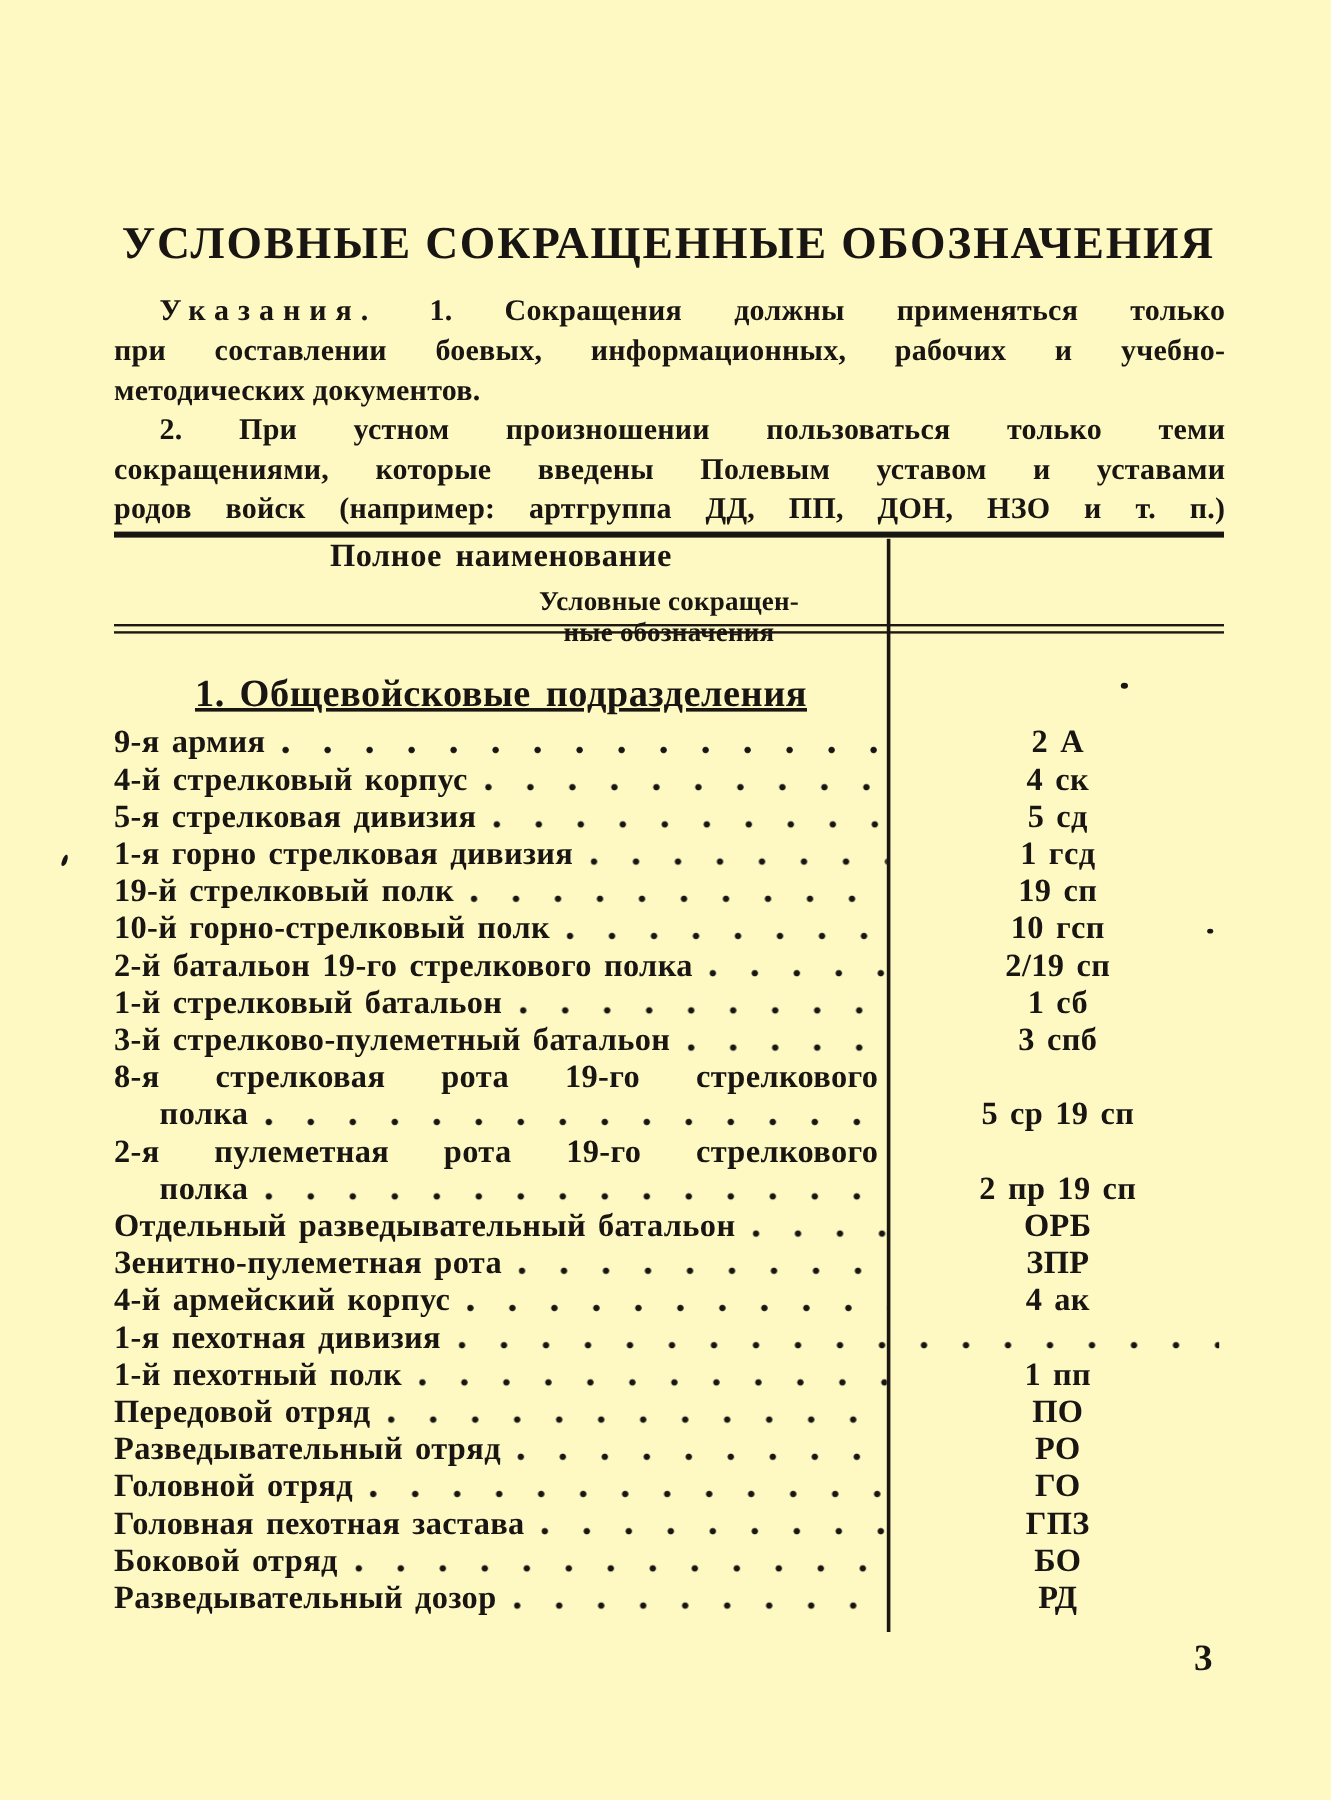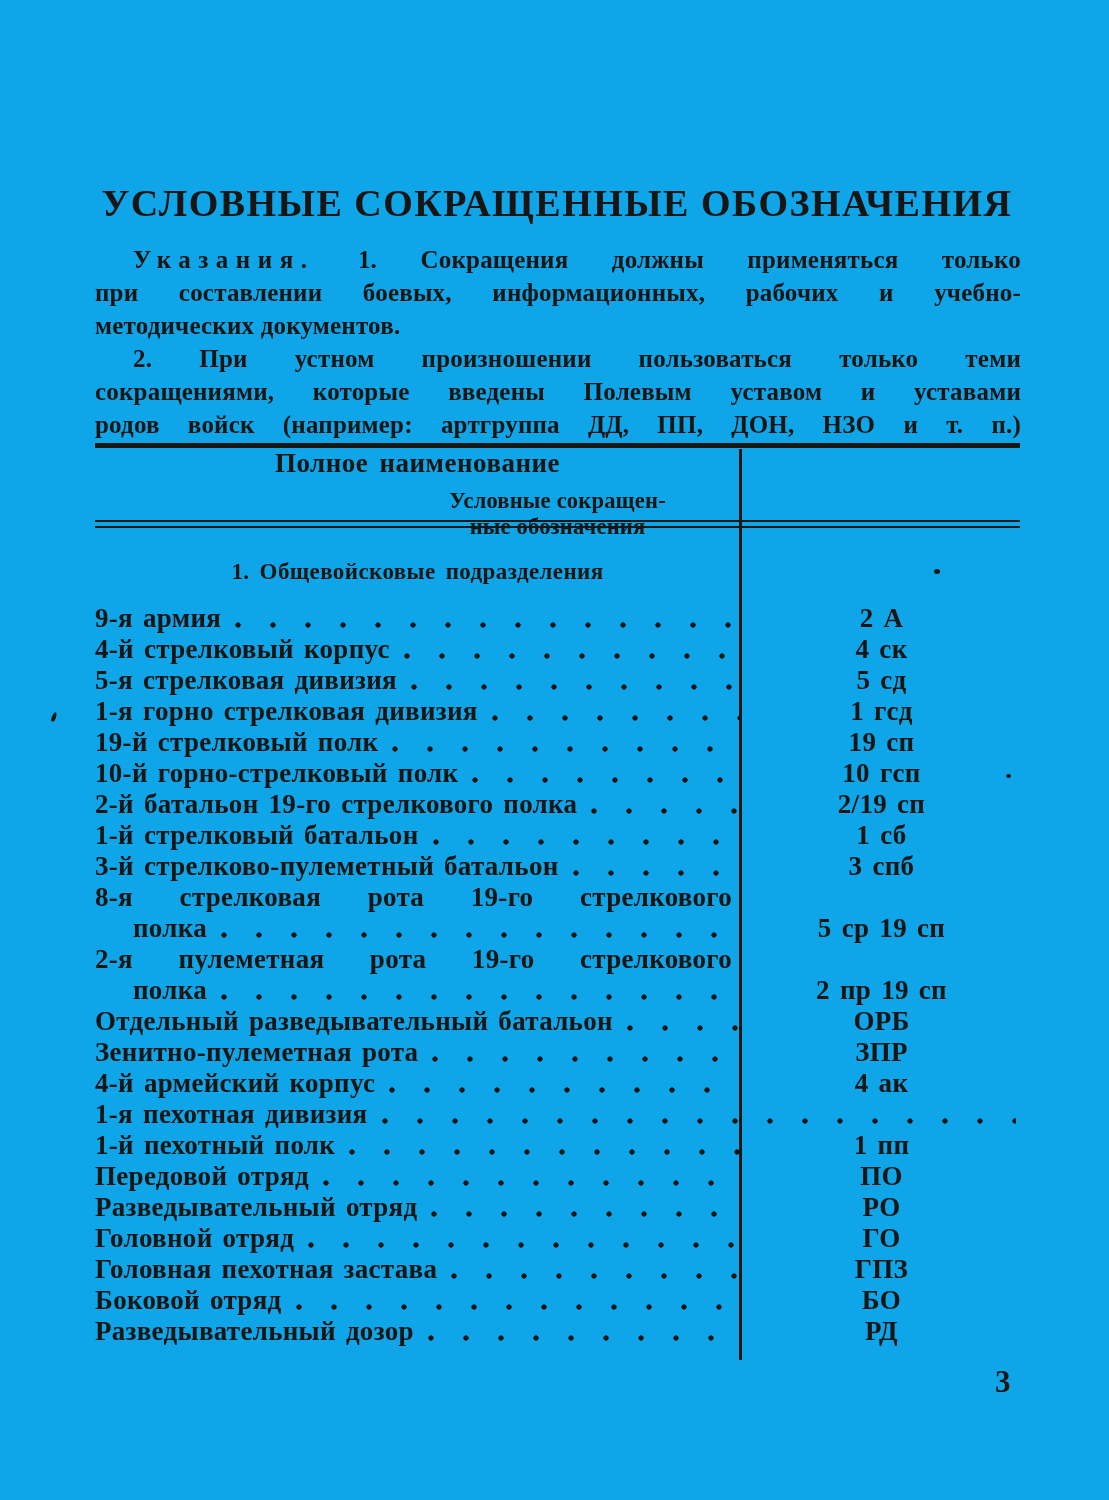--- a/index.html
+++ b/index.html
@@ -1,20 +1,20 @@
 <!DOCTYPE html>
 <html lang="ru"><head>
 <meta charset="utf-8">
 <style>
   html, body { margin:0; padding:0; background:#888; }
   .page {
     position:relative;
     width:1109px; height:1500px;
     margin:0 auto;
-    background:#0ea5e9;
+    background:#fef9c3;
     color:#181512;
     font-family:"Liberation Serif","DejaVu Serif",serif;
     font-weight:700;
     overflow:hidden;
   }
 
   
   .doc-title {
     position:absolute; top:181px; left:92px; width:930px;
     margin:0; text-align:center; white-space:nowrap;
@@ -45,21 +45,21 @@
     font-size:27px; letter-spacing:0.5px; word-spacing:4px;
   }
   .th-right {
     flex:1; text-align:center; font-size:22.5px; line-height:26px;
     padding-top:9px; letter-spacing:0.2px;
   }
   .tbody { position:relative; }
   .section-heading {
     width:645px; text-align:center;
     margin-top:31px; margin-bottom:13px; height:31px;
-    font-size:23px; letter-spacing:0.4px; word-spacing:4px;
+    font-size:32px; letter-spacing:0.4px; word-spacing:4px;text-decoration:underline;
   }
   .row { display:flex; align-items:baseline; height:31px; font-size:27px; letter-spacing:0.3px; word-spacing:3px; }
   .row-name { white-space:nowrap; }
   .leader {
     flex:1; align-self:flex-end; height:8px;
     margin:0 4px 5px 14px;
     background-image:radial-gradient(circle at 3px 4px, #181512 2.3px, rgba(0,0,0,0) 3px);
     background-size:35px 8px; background-repeat:repeat-x; background-position:left bottom;
   }
   .abbr { flex:none; width:277px; text-align:center; white-space:nowrap; }

